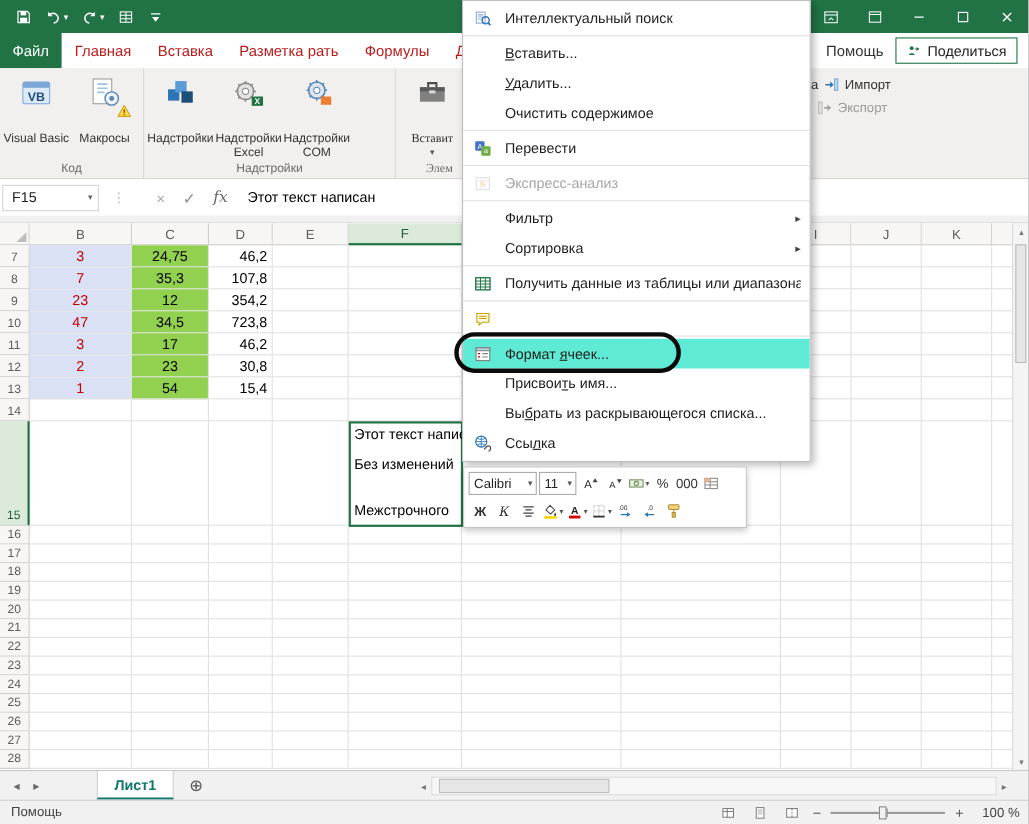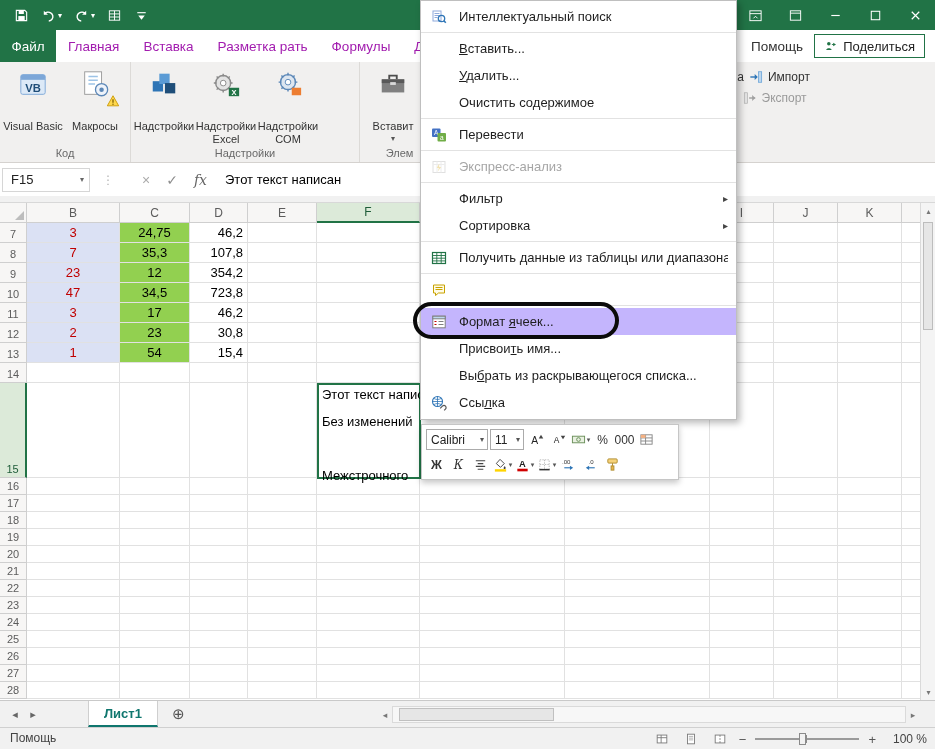--- a/index.html
+++ b/index.html
@@ -14,21 +14,21 @@
 .qbtn .ic svg{width:15px;height:15px}
 .qbtn .dd{color:#fff;font-size:8px;margin-left:2px}
 .win-controls{position:absolute;right:0;top:0;height:30px;display:flex}
 .wbtn{width:40px;display:flex;align-items:center;justify-content:center}
 .wbtn .ic svg{width:15px;height:15px}
 
 
 .tabrow{position:absolute;left:0;top:30px;width:935px;height:32px;background:#fff}
 .file-tab{position:absolute;left:0;top:0;width:56px;height:32px;background:#217346;color:#fff;display:flex;align-items:center;justify-content:center;font-size:13.5px}
 .rtabs{position:absolute;left:56px;top:0;height:32px;display:flex}
-.rtab{padding:0 12px;display:flex;align-items:center;font-size:13.5px;color:#a21caf}
+.rtab{padding:0 12px;display:flex;align-items:center;font-size:13.5px;color:#b91c1c}
 .help-tab{position:absolute;left:741px;top:0;height:32px;display:flex;align-items:center;padding:0 10px;font-size:13.5px;color:#333}
 .share{position:absolute;right:10px;top:4px;height:24px;border:1px solid #217346;background:#fff;display:flex;align-items:center;gap:5px;padding:0 9px;font-size:13px;color:#222}
 .share .ic svg{width:14px;height:14px}
 
 
 .ribbon{position:absolute;left:0;top:62px;width:935px;height:101px;background:#f1f0ef;border-bottom:1px solid #d5d2cf}
 .rgroup{position:absolute;top:0;height:100px;border-right:1px solid #dcdad7}
 .btnrow{position:absolute;left:2px;top:3px;display:flex}
 .bigbtn{width:62px;min-height:80px;display:flex;flex-direction:column;align-items:center;padding-top:4px;text-align:center}
 .bigic svg{width:30px;height:30px}
@@ -102,21 +102,21 @@
 .zoom-thumb{position:absolute;left:44px;top:-5px;width:7px;height:12px;background:#f1f1f1;border:1px solid #8a8a8a}
 .zoom-label{width:42px;text-align:right}
 
 
 .ctxmenu{position:absolute;left:420px;top:0;width:317px;background:#fff;border:1px solid #bfbfbf;box-shadow:3px 3px 7px rgba(0,0,0,.28);z-index:50;padding:2px 0 3px 0}
 .mi{height:27px;display:flex;align-items:center;padding:0 8px 0 7px;font-size:13px;color:#1e1e1e;white-space:nowrap;overflow:hidden}
 .mi .mic{width:22px;height:17px;margin-right:9px;flex:none;display:flex;align-items:center;justify-content:center}
 .mi .mic svg{width:16px;height:16px}
 .mi.dis{color:#a6a6a6}
 .mi.dis .mic{opacity:.55}
-.mi.hl{background:#c4b5fd}
+.mi.hl{background:#5eead4}
 .mi .ml{flex:1;overflow:hidden}
 .mi .arr{color:#444;font-size:10px;margin-left:6px}
 .sep{height:1px;background:#e2e2e2;margin:2px 0}
 
 
 .minibar{position:absolute;left:421px;top:424px;width:258px;height:56px;background:#fff;border:1px solid #c6c6c6;box-shadow:0 3px 6px rgba(0,0,0,.22);z-index:60;padding:3px 4px;display:flex;flex-direction:column;justify-content:space-between}
 .mrow{display:flex;align-items:center;height:23px}
 .combo{border:1px solid #ababab;height:21px;display:flex;align-items:center;justify-content:space-between;padding:0 3px 0 4px;font-size:12px;background:#fff;color:#222;margin-right:2px}
 .combo.wfont{width:62px}
 .combo.wsize{width:34px}
@@ -338,21 +338,21 @@
                 <circle cx="16" cy="14" r="3" fill="#fff" stroke="#5b87b7"></circle>
                 <path d="M16 4v3M16 21v3M6 14h3M23 14h3M9 7l2 2M21 19l2 2M23 7l-2 2M11 19l-2 2" stroke="#5b87b7" stroke-width="1.5"></path>
                 <rect x="20" y="20" width="10" height="8" fill="#ed7d31"></rect>
               </svg>
             </span>
             <div class="blabel">Надстройки COM</div>
           </div>
         </div>
         <div class="glabel">Надстройки</div>
       </div>
-      <div class="rgroup" style="left: 360px; width: 80px;">
+      <div class="rgroup" style="left: 360px; width: 80px; font-family: Liberation Serif, serif;">
         <div class="btnrow">
           <div class="bigbtn">
             <span class="ic bigic">
               <svg viewBox="0 0 32 32">
                 <path d="M12 11V7h8v4" fill="none" stroke="#4d4d4d" stroke-width="2"></path>
                 <rect x="4" y="11" width="24" height="14" fill="#808080"></rect>
                 <rect x="4" y="11" width="24" height="4" fill="#595959"></rect>
                 <rect x="13" y="14" width="6" height="3" fill="#d9d9d9"></rect>
               </svg>
             </span>
@@ -650,21 +650,21 @@
       <div class="cell" style="left: 317px; top: 479px; width: 103px; height: 17px;"></div>
       <div class="cell" style="left: 420px; top: 479px; width: 145px; height: 17px;"></div>
       <div class="cell" style="left: 565px; top: 479px; width: 145px; height: 17px;"></div>
       <div class="cell" style="left: 710px; top: 479px; width: 64px; height: 17px;"></div>
       <div class="cell" style="left: 774px; top: 479px; width: 64px; height: 17px;"></div>
       <div class="cell" style="left: 838px; top: 479px; width: 64px; height: 17px;"></div>
       <div class="cell" style="left: 902px; top: 479px; width: 64px; height: 17px;"></div>
       <div class="selcell" style="left: 317px; top: 180px; width: 104px; height: 96px;">
         <div class="selline" style="top: 2px;">Этот текст написан</div>
         <div class="selline" style="top: 29px;">Без изменений</div>
-        <div class="selline" style="top: 71px; margin-top: 12px;">Межстрочного</div>
+        <div class="selline" style="top: 71px;">Межстрочного</div>
       </div>
     </div>
 
   <div class="vscroll">
     <span class="vs-a up">▴</span>
     <div class="vs-thumb"></div>
     <span class="vs-a down">▾</span>
   </div>
 
   <div class="sheetbar">

